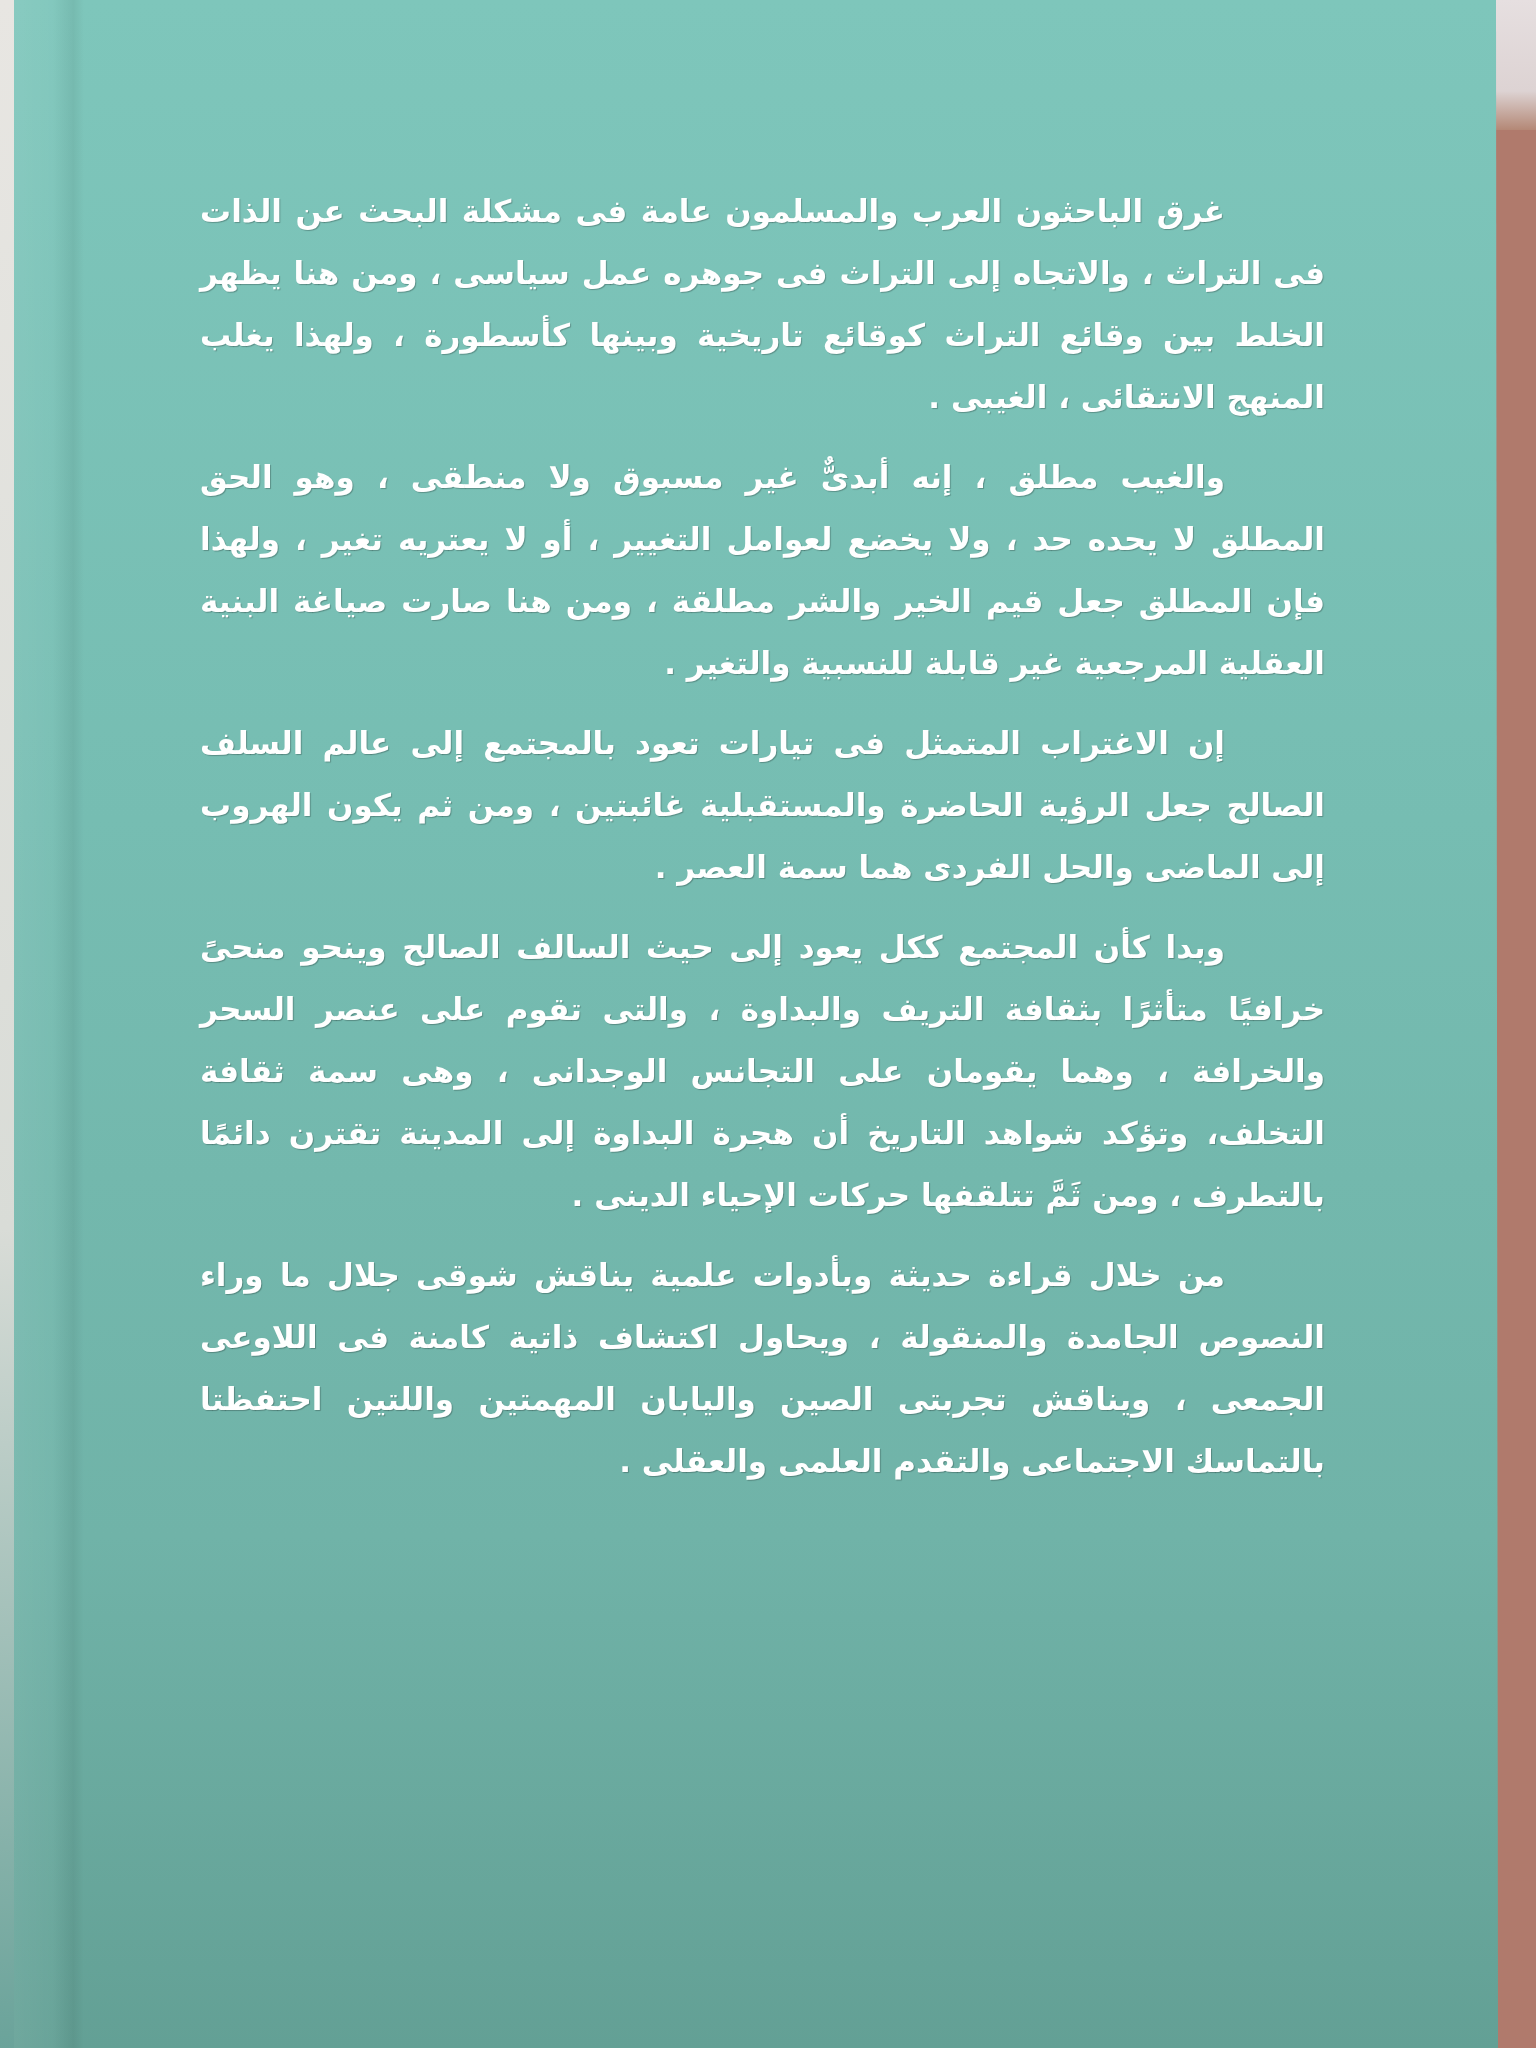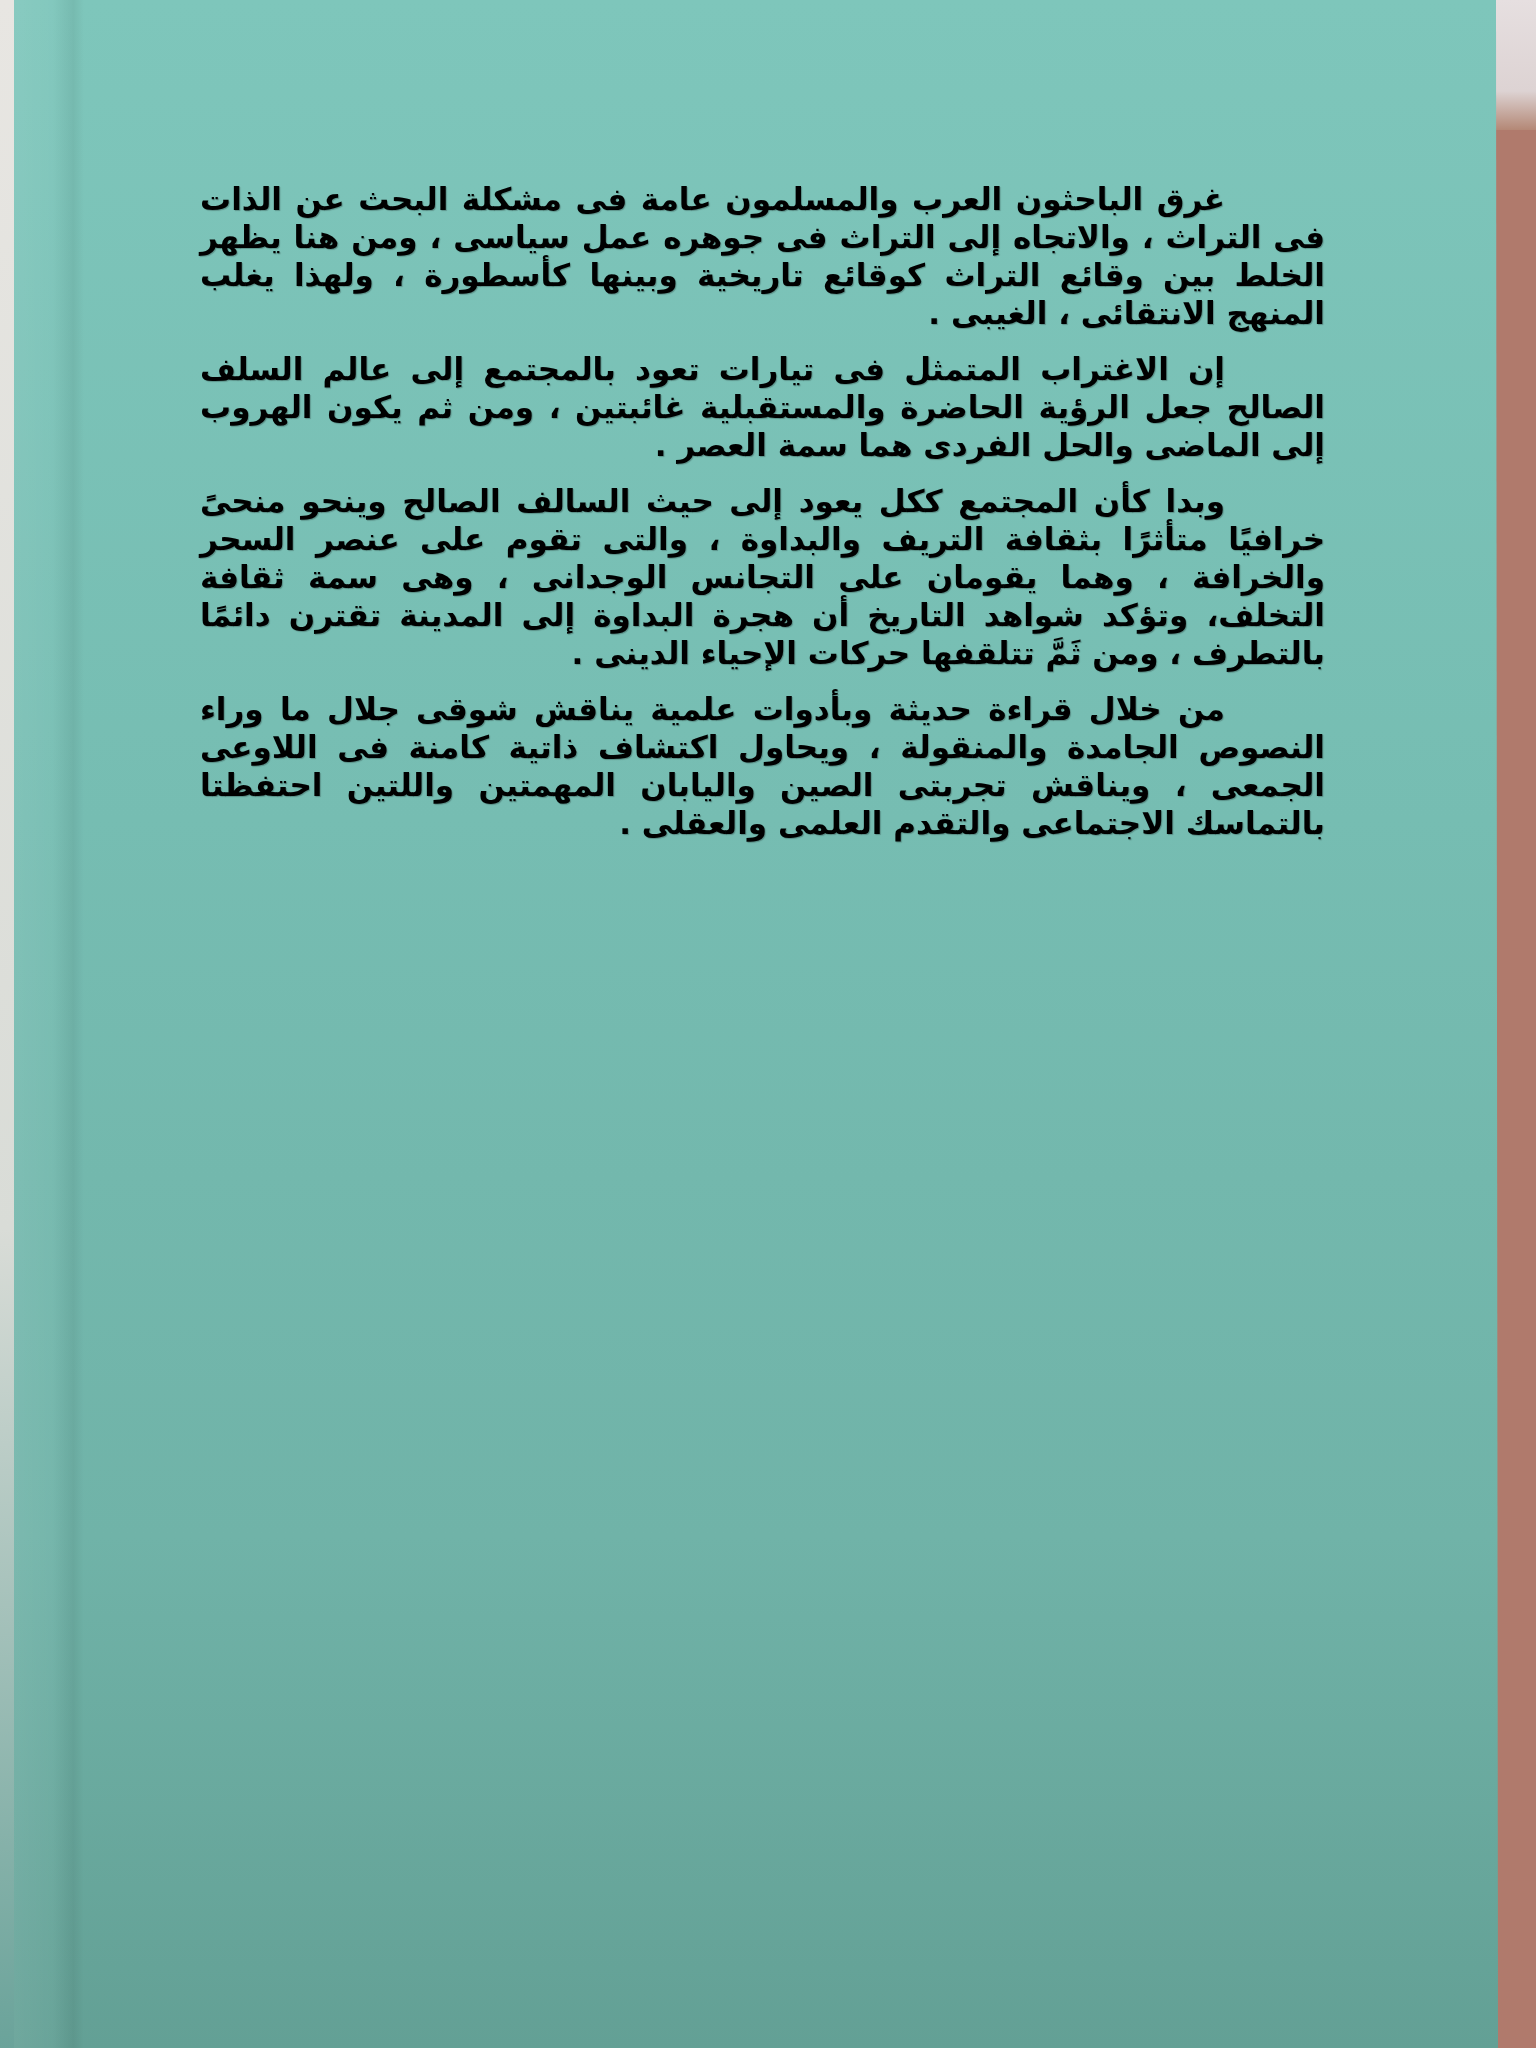--- a/index.html
+++ b/index.html
@@ -21,40 +21,41 @@
       background: linear-gradient(180deg, #7ec6bb 0%, #76bdb2 40%, #70b3a8 75%, #63a095 100%);
       clip-path: polygon(0 0, 1482px 0, 1484px 2048px, 0 2048px);
     }
     .spine-fold {
       position: absolute; left: 14px; top: 0; width: 70px; height: 2048px;
       background: linear-gradient(90deg, rgba(255,255,255,0.08) 0%, rgba(255,255,255,0.04) 55%, rgba(0,0,0,0.06) 85%, rgba(0,0,0,0.0) 100%);
     }
     .blurb {
       position: absolute; left: 200px; top: 180px; width: 1125px;
       direction: rtl; text-align: justify;
-      color: #000000;
+      color: #ffffff;
       font-family: "DejaVu Sans", sans-serif;
       font-weight: bold;
       font-size: 31px;
-      line-height: 38px;
+      line-height: 62px;
     }
     .blurb p {
       margin: 0 0 18px 0;
       text-indent: 100px;
       text-align-last: right;
       text-shadow: 1px 1px 1px rgba(0,0,0,0.25);
     }
   </style>
 </head>
 <body>
 
 <div class="backdrop-left"></div>
 <div class="backdrop-top"></div>
 
 <div class="cover"></div>
 <div class="spine-fold"></div>
 
 <div class="blurb">
   <p>غرق الباحثون العرب والمسلمون عامة فى مشكلة البحث عن الذات فى التراث ، والاتجاه إلى التراث فى جوهره عمل سياسى ، ومن هنا يظهر الخلط بين وقائع التراث كوقائع تاريخية وبينها كأسطورة ، ولهذا يغلب المنهج الانتقائى ، الغيبى .</p>
+  <p>والغيب مطلق ، إنه أبدىٌّ غير مسبوق ولا منطقى ، وهو الحق المطلق لا يحده حد ، ولا يخضع لعوامل التغيير ، أو لا يعتريه تغير ، ولهذا فإن المطلق جعل قيم الخير والشر مطلقة ، ومن هنا صارت صياغة البنية العقلية المرجعية غير قابلة للنسبية والتغير .</p>
   <p>إن الاغتراب المتمثل فى تيارات تعود بالمجتمع إلى عالم السلف الصالح جعل الرؤية الحاضرة والمستقبلية غائبتين ، ومن ثم يكون الهروب إلى الماضى والحل الفردى هما سمة العصر .</p>
   <p>وبدا كأن المجتمع ككل يعود إلى حيث السالف الصالح وينحو منحىً خرافيًا متأثرًا بثقافة التريف والبداوة ، والتى تقوم على عنصر السحر والخرافة ، وهما يقومان على التجانس الوجدانى ، وهى سمة ثقافة التخلف، وتؤكد شواهد التاريخ أن هجرة البداوة إلى المدينة تقترن دائمًا بالتطرف ، ومن ثَمَّ تتلقفها حركات الإحياء الدينى .</p>
   <p>من خلال قراءة حديثة وبأدوات علمية يناقش شوقى جلال ما وراء النصوص الجامدة والمنقولة ، ويحاول اكتشاف ذاتية كامنة فى اللاوعى الجمعى ، ويناقش تجربتى الصين واليابان المهمتين واللتين احتفظتا بالتماسك الاجتماعى والتقدم العلمى والعقلى .</p>
 </div>
 
 </body></html>

